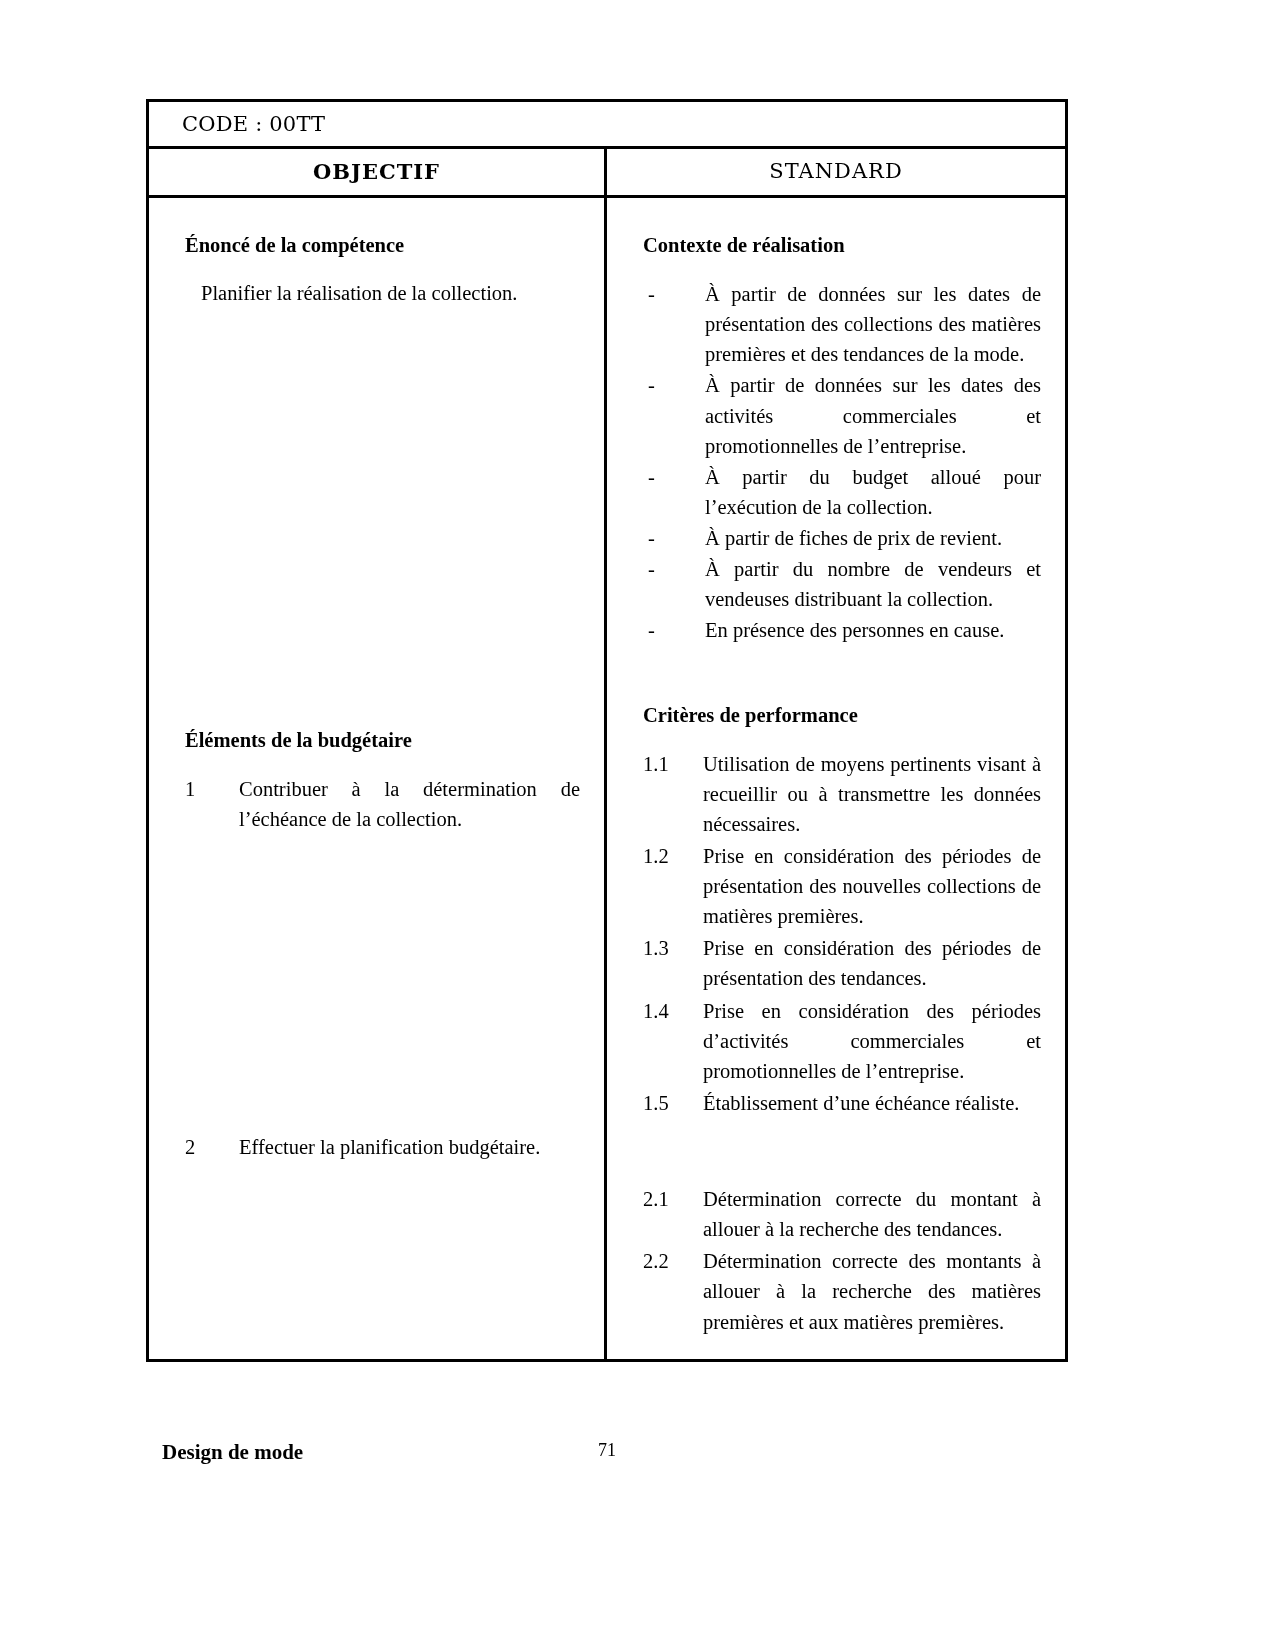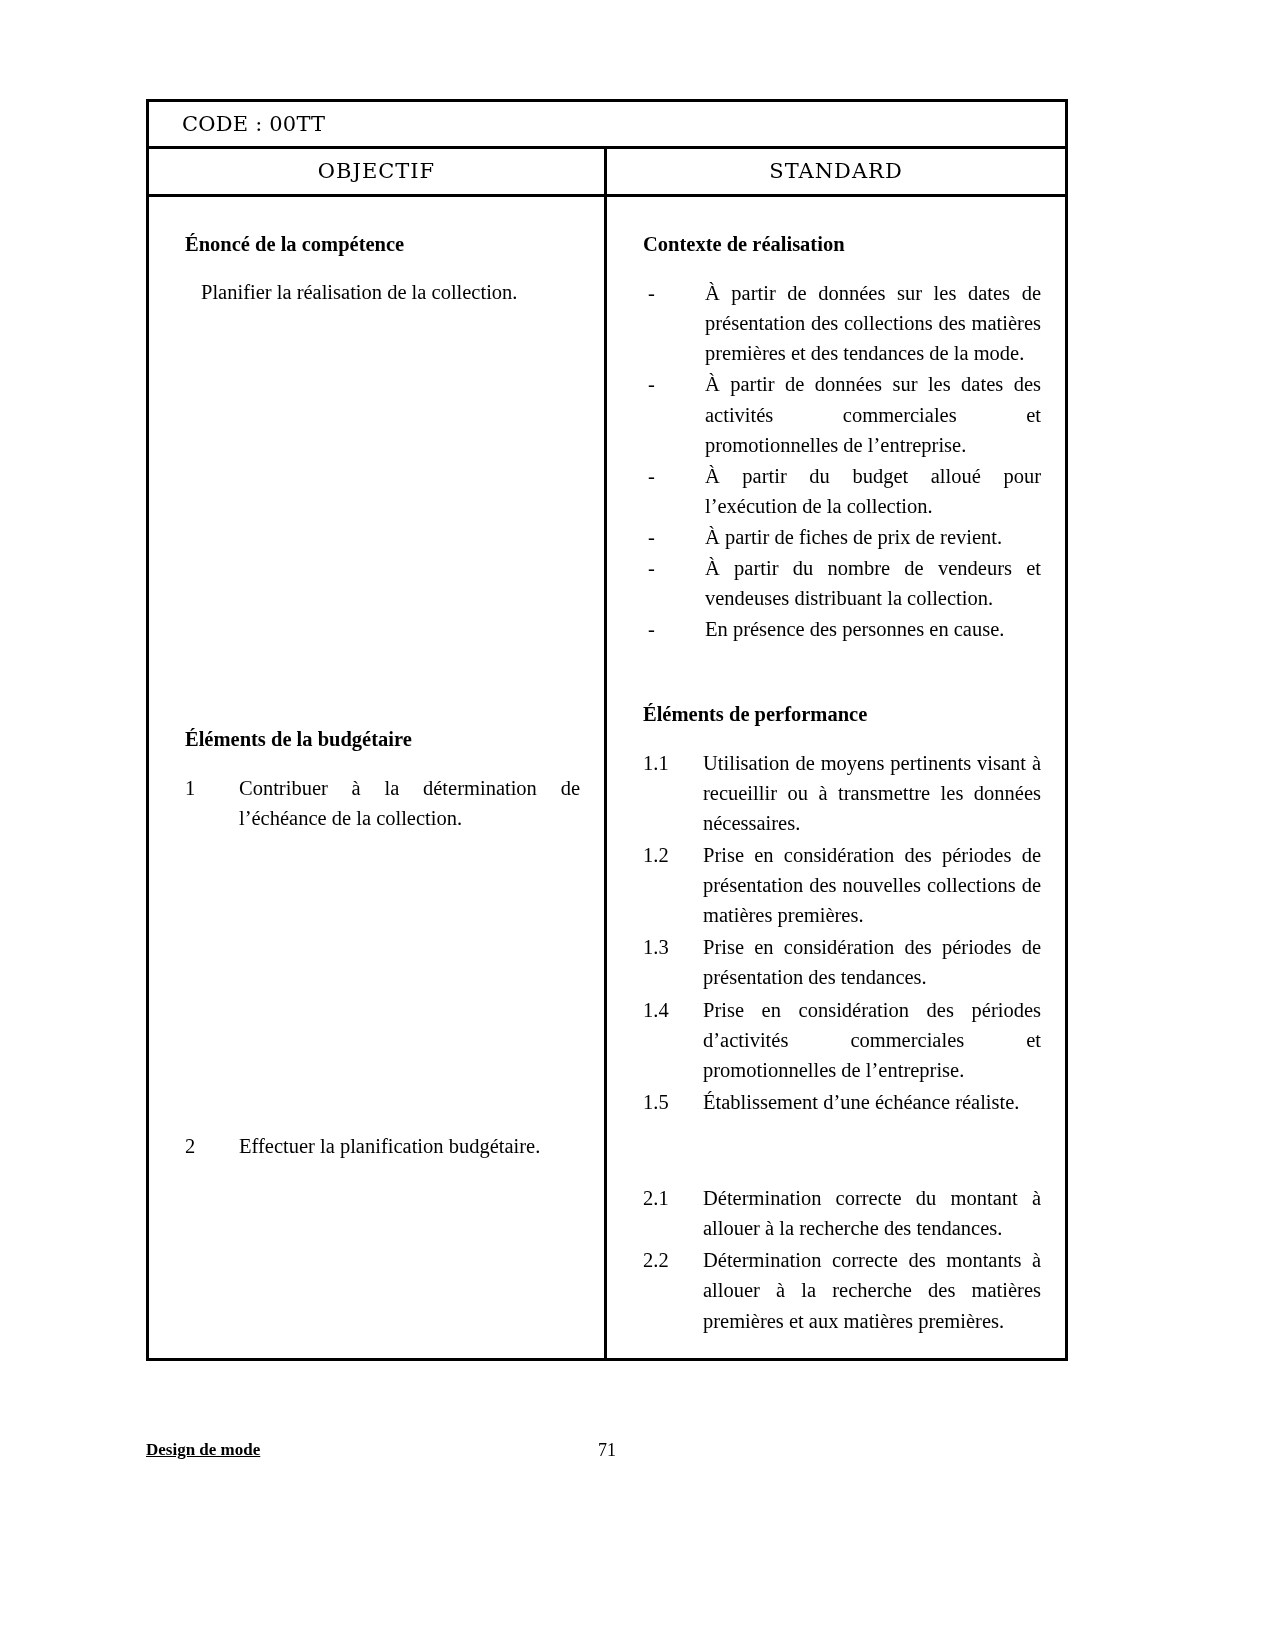--- a/index.html
+++ b/index.html
@@ -44,20 +44,21 @@
     flex: 0 0 50%;
     box-sizing: border-box;
     text-align: center;
     padding: 10px 0 11px 0;
     font-family: "DejaVu Serif", serif;
     font-size: 21px;
     letter-spacing: 1px;
   }
   .header-cell.left {
     border-right: 3px solid #000;
+    font-weight: bold;
   }
   .body-row {
     display: flex;
     min-height: 1080px;
   }
   .body-cell {
     flex: 0 0 50%;
     box-sizing: border-box;
     padding: 36px 24px 20px 36px;
   }
@@ -127,25 +128,24 @@
   .footer {
     position: absolute;
     left: 146px;
     top: 1440px;
     width: 922px;
     font-size: 17px;
     font-family: "Liberation Serif", serif;
   }
   .footer .doc-name {
     position: absolute;
-    left: 0;
+    left: 16px;
     top: 0;
     font-weight: bold;
-    font-size: 17px;
-    text-decoration: underline;
+    font-size: 21px;
   }
   .footer .page-num {
     position: absolute;
     left: 452px;
     top: 0;
     font-size: 18px;
   }
 </style>
 </head>
 <body>
@@ -215,21 +215,21 @@
             <span>À partir du nombre de vendeurs et vendeuses distribuant la collection.</span>
           </li>
           <li>
             <span class="dash">-</span>
             <span>En présence des personnes en cause.</span>
           </li>
         </ul>
 
         <div class="spacer-ctx" style="height:57px"></div>
 
-        <p class="sec-title">Éléments de performance</p>
+        <p class="sec-title">Critères de performance</p>
 
         <ul class="num-list wide">
           <li>
             <span class="idx">1.1</span>
             <span>Utilisation de moyens pertinents visant à recueillir ou à transmettre les données nécessaires.</span>
           </li>
           <li>
             <span class="idx">1.2</span>
             <span>Prise en considération des périodes de présentation des nouvelles collections de matières premières.</span>
           </li>

